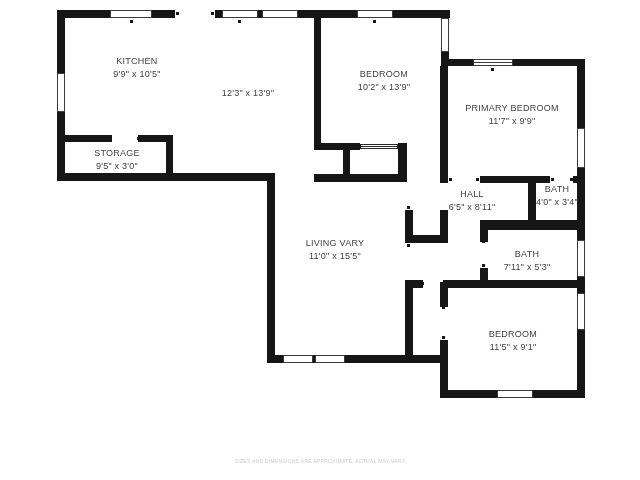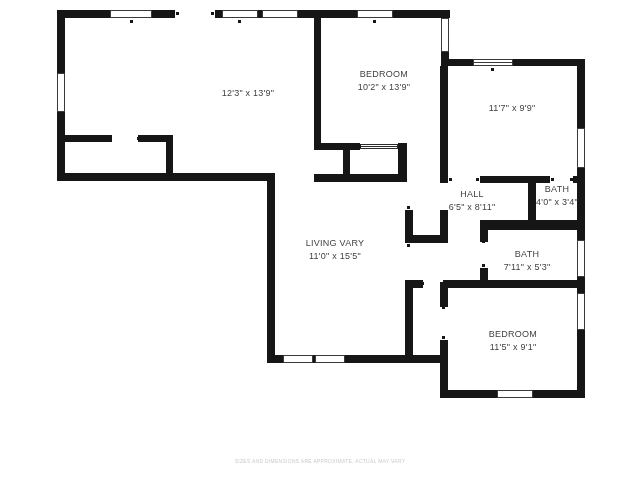--- a/index.html
+++ b/index.html
@@ -120,29 +120,38 @@
   <div class="tick" style="left:442px;top:336px"></div>
   <div class="tick" style="left:407px;top:206px"></div>
   <div class="tick" style="left:407px;top:244px"></div>
   <div class="tick" style="left:421px;top:282px"></div>
   <div class="tick" style="left:358px;top:145px"></div>
   <div class="tick" style="left:130px;top:20px"></div>
   <div class="tick" style="left:238px;top:20px"></div>
   <div class="tick" style="left:373px;top:20px"></div>
   <div class="tick" style="left:491px;top:68px"></div>
 
+  <div class="room-label" style="left:77px;top:55px;width:120px">
+    <span class="rname">KITCHEN</span>
+    <span class="rdims">9'9" x 10'5"</span>
+  </div>
   <div class="room-label" style="left:188px;top:87px;width:120px">
     <span class="rdims">12'3" x 13'9"</span>
   </div>
   <div class="room-label" style="left:324px;top:68px;width:120px">
     <span class="rname">BEDROOM</span>
     <span class="rdims">10'2" x 13'9"</span>
   </div>
   <div class="room-label" style="left:437px;top:102px;width:150px">
+    <span class="rname">PRIMARY BEDROOM</span>
     <span class="rdims">11'7" x 9'9"</span>
+  </div>
+  <div class="room-label" style="left:57px;top:147px;width:120px">
+    <span class="rname">STORAGE</span>
+    <span class="rdims">9'5" x 3'0"</span>
   </div>
   <div class="room-label" style="left:432px;top:188px;width:80px">
     <span class="rname">HALL</span>
     <span class="rdims">6'5" x 8'11"</span>
   </div>
   <div class="room-label" style="left:517px;top:183px;width:80px">
     <span class="rname">BATH</span>
     <span class="rdims">4'0" x 3'4"</span>
   </div>
   <div class="room-label" style="left:487px;top:248px;width:80px">

